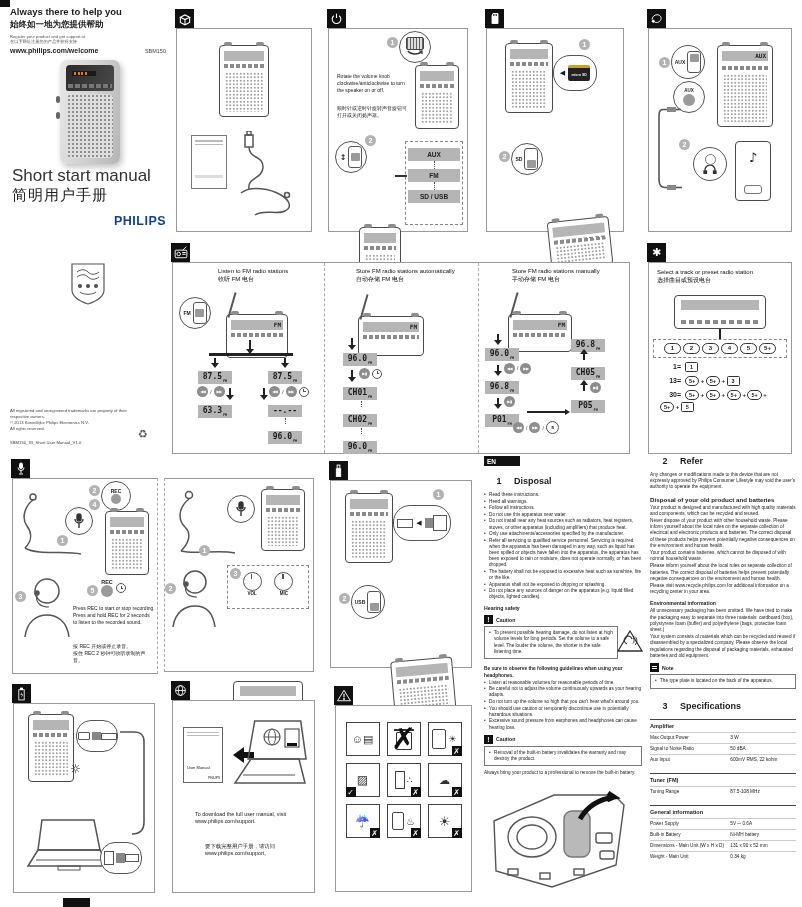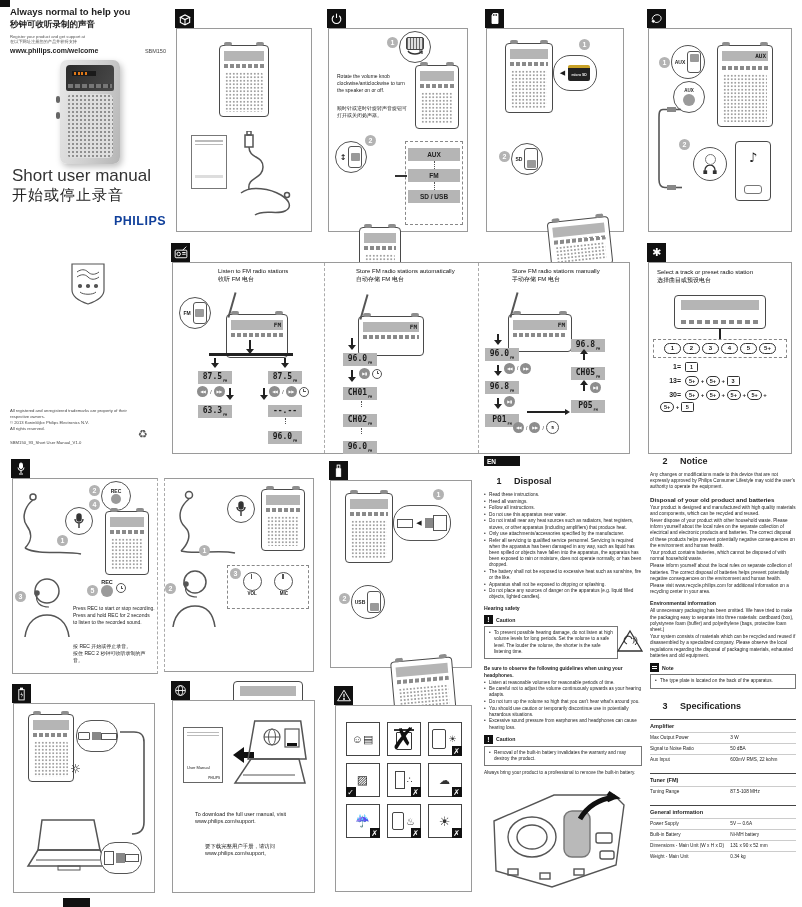--- a/index.html
+++ b/index.html
@@ -91,41 +91,41 @@
   .dashL{border-left:1px dashed #aaa}
   .mono{font-family:"DejaVu Sans Mono",monospace}
   svg{display:block}
 </style>
 </head>
 <body>
 
 <div class="abs" style="left:0;top:0;width:10px;height:7px;background:#111"></div>
 
 <div class="abs" style="left:10px;top:6px;width:158px;height:228px">
-  <div style="font:bold 9.5px 'Liberation Sans',sans-serif">Always normal to help you</div>
-  <div style="font:bold 8.5px 'Liberation Sans',sans-serif;margin-top:2px">秒钟可收听录制的声音</div>
+  <div style="font:bold 9.5px 'Liberation Sans',sans-serif">Always there to help you</div>
+  <div style="font:bold 8.5px 'Liberation Sans',sans-serif;margin-top:2px">始终如一地为您提供帮助</div>
   <div style="font:4.2px 'Liberation Sans',sans-serif;color:#555;margin-top:3px">Register your product and get support at</div>
   <div style="font:4.2px 'Liberation Sans',sans-serif;color:#555">在以下网址注册您的产品并获得支持</div>
   <div style="display:flex;justify-content:space-between;align-items:baseline;margin-top:3px">
     <span style="font:bold 7px 'Liberation Sans',sans-serif">www.philips.com/welcome</span>
     <span style="font:5.5px 'Liberation Sans',sans-serif;color:#444;margin-right:2px">SBM150</span>
   </div>
 
   <div class="abs" style="left:44px;top:50px;width:74px;height:112px">
     <div class="abs" style="left:6px;top:4px;width:60px;height:104px;background:linear-gradient(100deg,#e9e9e9,#cfcfcf 55%,#b5b5b5);border-radius:7px;box-shadow:2px 3px 6px rgba(0,0,0,0.25)"></div>
     <div class="abs" style="left:12px;top:9px;width:48px;height:26px;background:linear-gradient(120deg,#2a2a2a,#4a4a4a);border-radius:4px 4px 2px 2px"></div>
     <div class="abs" style="left:18px;top:15px;width:24px;height:5px;background:#1a1a1a"></div>
     <div class="abs" style="left:20px;top:16px;width:14px;height:3px;background:repeating-linear-gradient(90deg,#e07818 0 2px,transparent 2px 3.5px)"></div>
     <div class="abs" style="left:14px;top:28px;width:44px;height:4px;background:repeating-linear-gradient(90deg,#777 0 5px,#3a3a3a 5px 7px)"></div>
     <div class="abs" style="left:13px;top:38px;width:46px;height:64px;border-radius:5px;background:radial-gradient(#8f8f8f 1px,#dedede 1.2px);background-size:4px 4px"></div>
     <div class="abs" style="left:2px;top:40px;width:4px;height:7px;background:#666;border-radius:2px"></div>
     <div class="abs" style="left:2px;top:56px;width:4px;height:7px;background:#666;border-radius:2px"></div>
   </div>
-  <div class="abs" style="left:2px;top:160px;font:17px 'Liberation Sans',sans-serif;color:#333">Short user manual</div>
-  <div class="abs" style="left:2px;top:180px;font:15px 'Liberation Sans',sans-serif;color:#222;letter-spacing:1px">开始或停止录音</div>
+  <div class="abs" style="left:2px;top:160px;font:17px 'Liberation Sans',sans-serif;color:#333">Short start manual</div>
+  <div class="abs" style="left:2px;top:180px;font:15px 'Liberation Sans',sans-serif;color:#222;letter-spacing:1px">简明用户手册</div>
   <div class="abs" style="left: 104px; top: 208px; font: bold 12.5px &quot;Liberation Sans&quot;, sans-serif; letter-spacing: 0.5px; color: rgb(17, 64, 155);" id="brandmark">PHILIPS</div>
 </div>
 
 <section class="panel" style="left:176px;top:28px;width:136px;height:204px">
   <div class="tab">
     <svg width="14" height="14" viewBox="0 0 24 24" fill="none" stroke="#fff" stroke-width="1.8">
         <path d="M4 9l8-4 8 4-8 4-8-4z"></path>
         <path d="M4 9v9l8 4 8-4V9"></path>
         <path d="M12 13v9"></path>
       </svg>
@@ -737,21 +737,21 @@
       <rect x="116" y="70" width="14" height="8" rx="2"></rect>
     <rect x="24" y="88" width="10" height="6"></rect>
       <rect x="56" y="92" width="10" height="6"></rect>
       <rect x="90" y="88" width="10" height="6"></rect>
   </svg>
 </div>
 
 <div class="abs" style="left:650px;top:456px;width:146px;height:448px">
   <div class="h1row" style="margin-top:0">
       <span class="n" style="text-align:center">2</span>
-      <span>Notice</span>
+      <span>Refer</span>
     </div>
   <div class="para">Any changes or modifications made to this device that are not expressly approved by Philips Consumer Lifestyle may void the user's authority to operate the equipment.</div>
   <div style="font:bold 6.2px 'Liberation Sans',sans-serif;margin:5px 0 2px">Disposal of your old product and batteries</div>
   <div>
       <div class="para">Your product is designed and manufactured with high quality materials and components, which can be recycled and reused.</div>
       <div class="para">Never dispose of your product with other household waste. Please inform yourself about the local rules on the separate collection of electrical and electronic products and batteries. The correct disposal of these products helps prevent potentially negative consequences on the environment and human health.</div>
       <div class="para">Your product contains batteries, which cannot be disposed of with normal household waste.</div>
       <div class="para">Please inform yourself about the local rules on separate collection of batteries. The correct disposal of batteries helps prevent potentially negative consequences on the environment and human health.</div>
       <div class="para">Please visit www.recycle.philips.com for additional information on a recycling center in your area.</div>
     </div>

